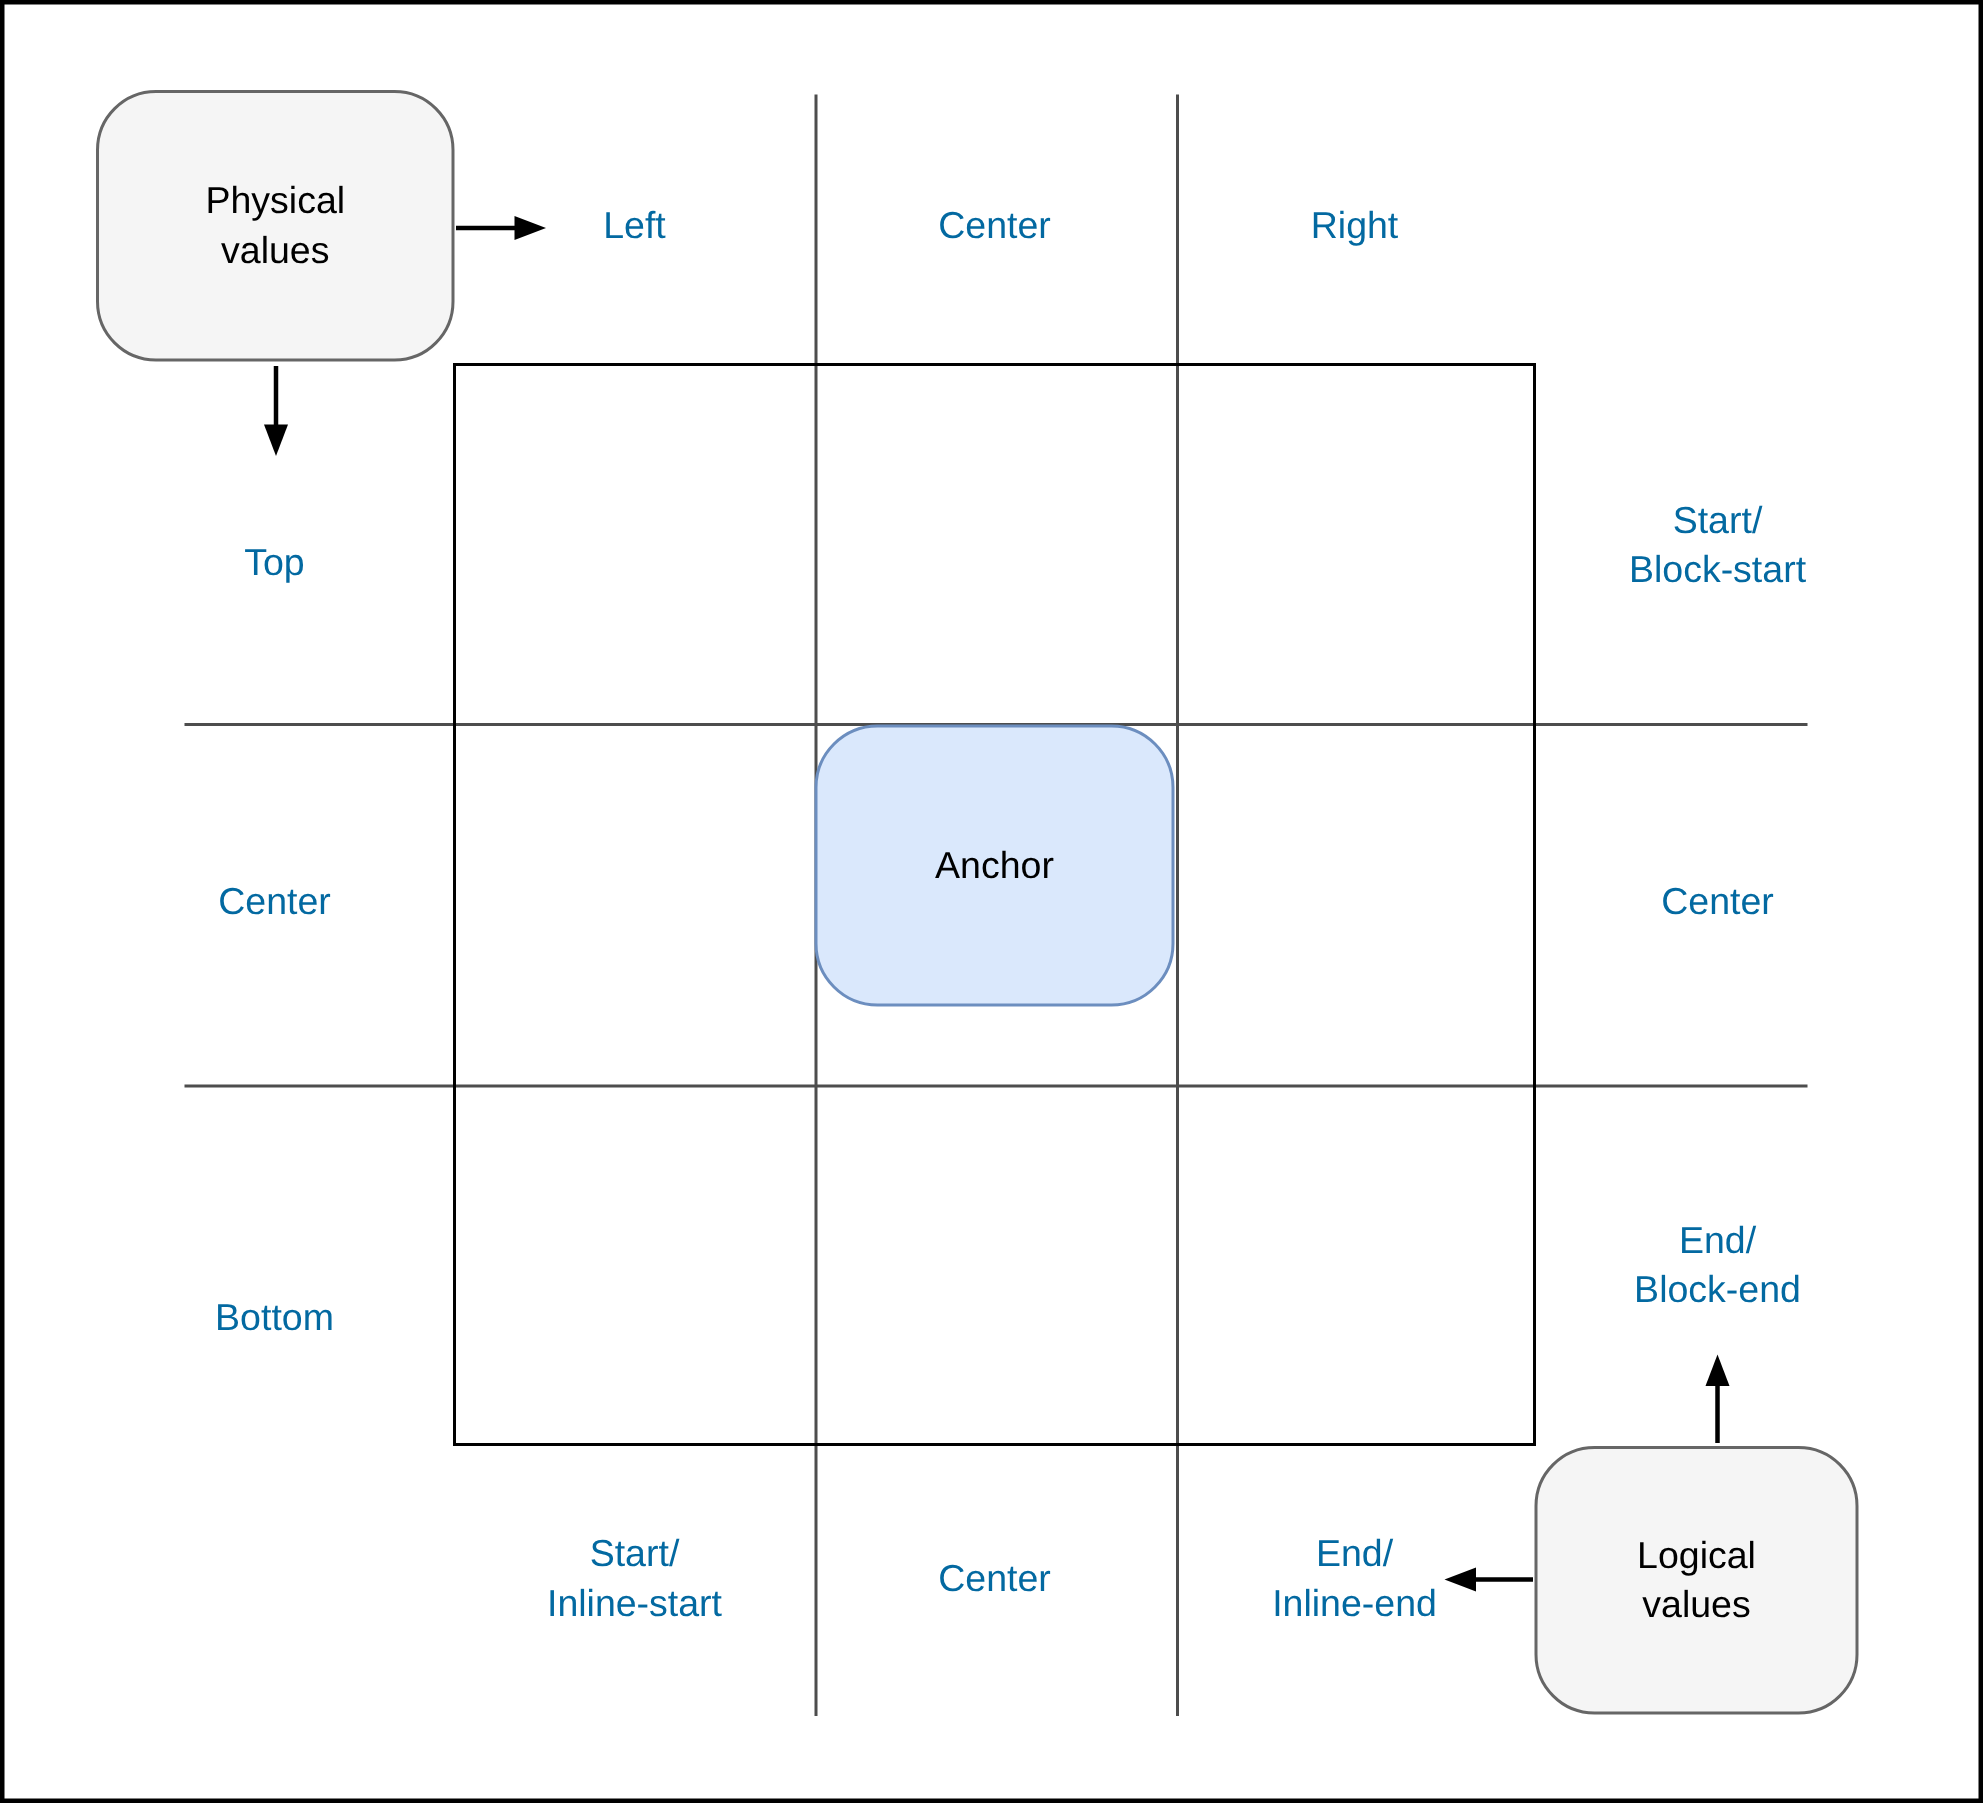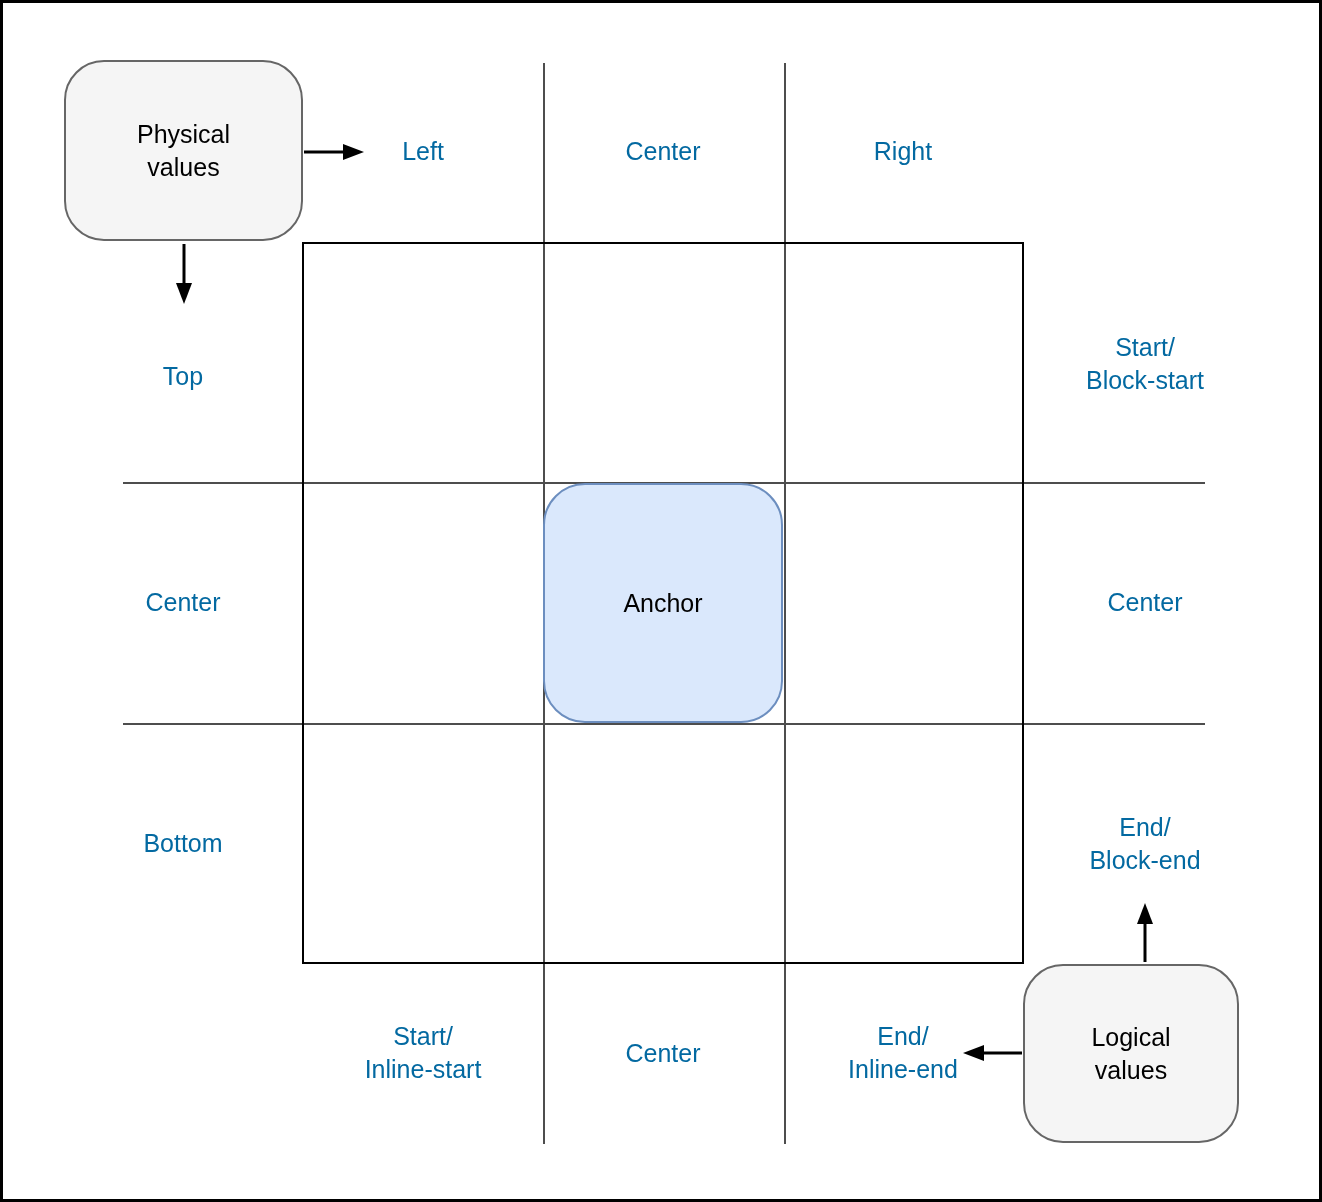--- a/index.html
+++ b/index.html
@@ -48,21 +48,21 @@
     font-size: 25px;
     line-height: 33px;
     white-space: pre-line;
   }
   .physical-box { left: 61px;   top: 57px;  width: 239px; height: 181px; text-align: center; }
   .logical-box  { left: 1020px; top: 961px; width: 216px; height: 179px; }
 
   .anchor-box {
     position: absolute;
     left: 540px; top: 480px;
-    width: 240px; height: 240px;
+    width: 240px; height: 188px;
     box-sizing: border-box;
     background: var(--anchor-fill, #dae8fc);
     border: 2px solid var(--anchor-stroke, #6c8ebf);
     border-radius: 42px;
     display: flex;
     align-items: center;
     justify-content: center;
     font-size: 25px;
   }
 </style>
@@ -111,21 +111,21 @@
   <div class="anchor-box">
     <span>Anchor</span>
   </div>
 
   <div class="lbl" style="left:420px; top:148px;">Left</div>
   <div class="lbl" style="left:660px; top:148px;">Center</div>
   <div class="lbl" style="left:900px; top:148px;">Right</div>
 
   <div class="lbl" style="left:180px; top:358px;margin-top:15px;">Top</div>
   <div class="lbl" style="left:180px; top:599px;">Center</div>
-  <div class="lbl" style="left:180px; top:840px;">Bottom</div>
+  <div class="lbl" style="left:180px; top:876px;">Bottom</div>
 
   <div class="lbl" style="left:1142px; top:361px;">Start/
 Block-start</div>
   <div class="lbl" style="left:1142px; top:599px;">Center</div>
   <div class="lbl" style="left:1142px; top:841px;">End/
 Block-end</div>
 
   <div class="lbl" style="left:420px; top:1050px;">Start/
 Inline-start</div>
   <div class="lbl" style="left:660px; top:1050px;">Center</div>

